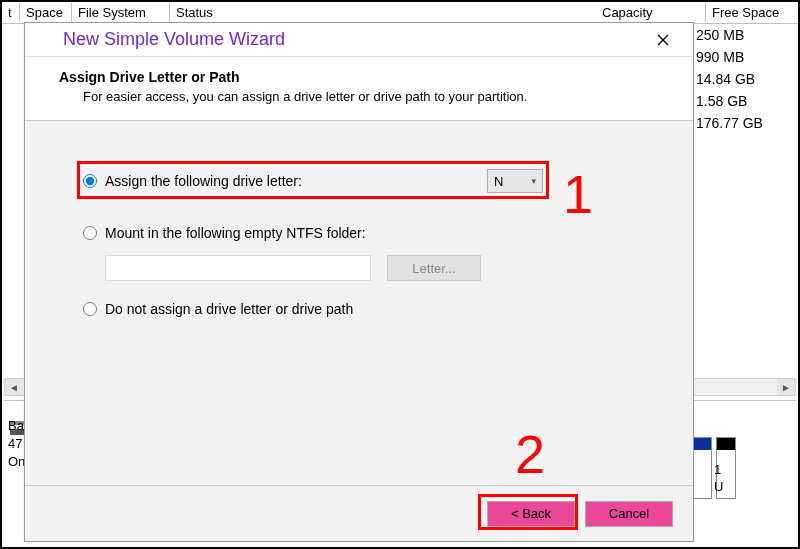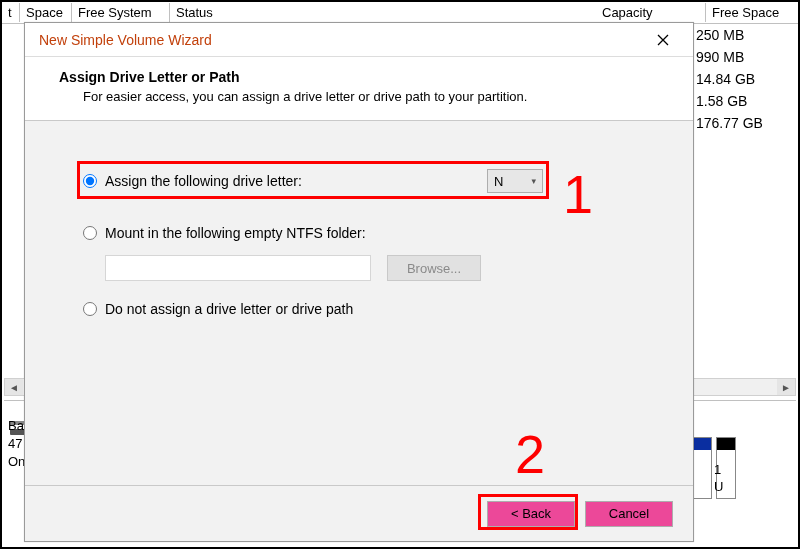--- a/index.html
+++ b/index.html
@@ -112,21 +112,21 @@
     box-shadow: 0 0 1px rgba(0,0,0,.2);
     display:flex; flex-direction:column;
   }
   .titlebar {
     display:flex; align-items:center;
     height: 34px;
     padding: 0 10px 0 14px;
     background:#fff;
     border-bottom:1px solid #ddd;
   }
-  .titlebar .title { font-size:14px; color:#c2410c; }
+  .titlebar .title { font-size:18px; color:#6d28d9;margin-left:24px; }
   .titlebar .spacer { flex:1; }
   .titlebar .close {
     width:40px; height:28px;
     display:flex; align-items:center; justify-content:center;
     font-size:16px; color:#000;
     cursor:pointer;
   }
   .header-area {
     background:#fff;
     padding: 12px 20px 16px 34px;
@@ -216,21 +216,21 @@
     right:148px; bottom:56px;
     font-size:54px; color:#fe0000;
   }
 </style>
 </head>
 <body>
 
 <div class="bg-header">
   <div class="col" style="width:18px">t</div>
   <div class="col" style="width:52px">Space</div>
-  <div class="col" style="width:98px">Free System</div>
+  <div class="col" style="width:98px">File System</div>
   <div class="col" style="width:70px;border-right:none">Status</div>
   <div class="spacer"></div>
   <div class="col" style="width:110px">Capacity</div>
   <div class="col" style="width:92px;border-right:none">Free Space</div>
 </div>
 <div class="bg-right">
   <div>250 MB</div>
   <div>990 MB</div>
   <div>14.84 GB</div>
   <div>1.58 GB</div>
@@ -294,21 +294,21 @@
         <span class="chev">▾</span>
       </span>
     </label>
 
     <label class="option-row">
       <input type="radio" name="opt" style="">
       <span>Mount in the following empty NTFS folder:</span>
     </label>
     <div class="folder-row">
       <div class="folder-input"></div>
-      <div class="browse-btn">Browse...</div>
+      <div class="browse-btn">Letter...</div>
     </div>
 
     <label class="option-row">
       <input type="radio" name="opt" style="">
       <span>Do not assign a drive letter or drive path</span>
     </label>
   </div>
 
   <div class="footer">
     <div class="anno-2">2</div>

